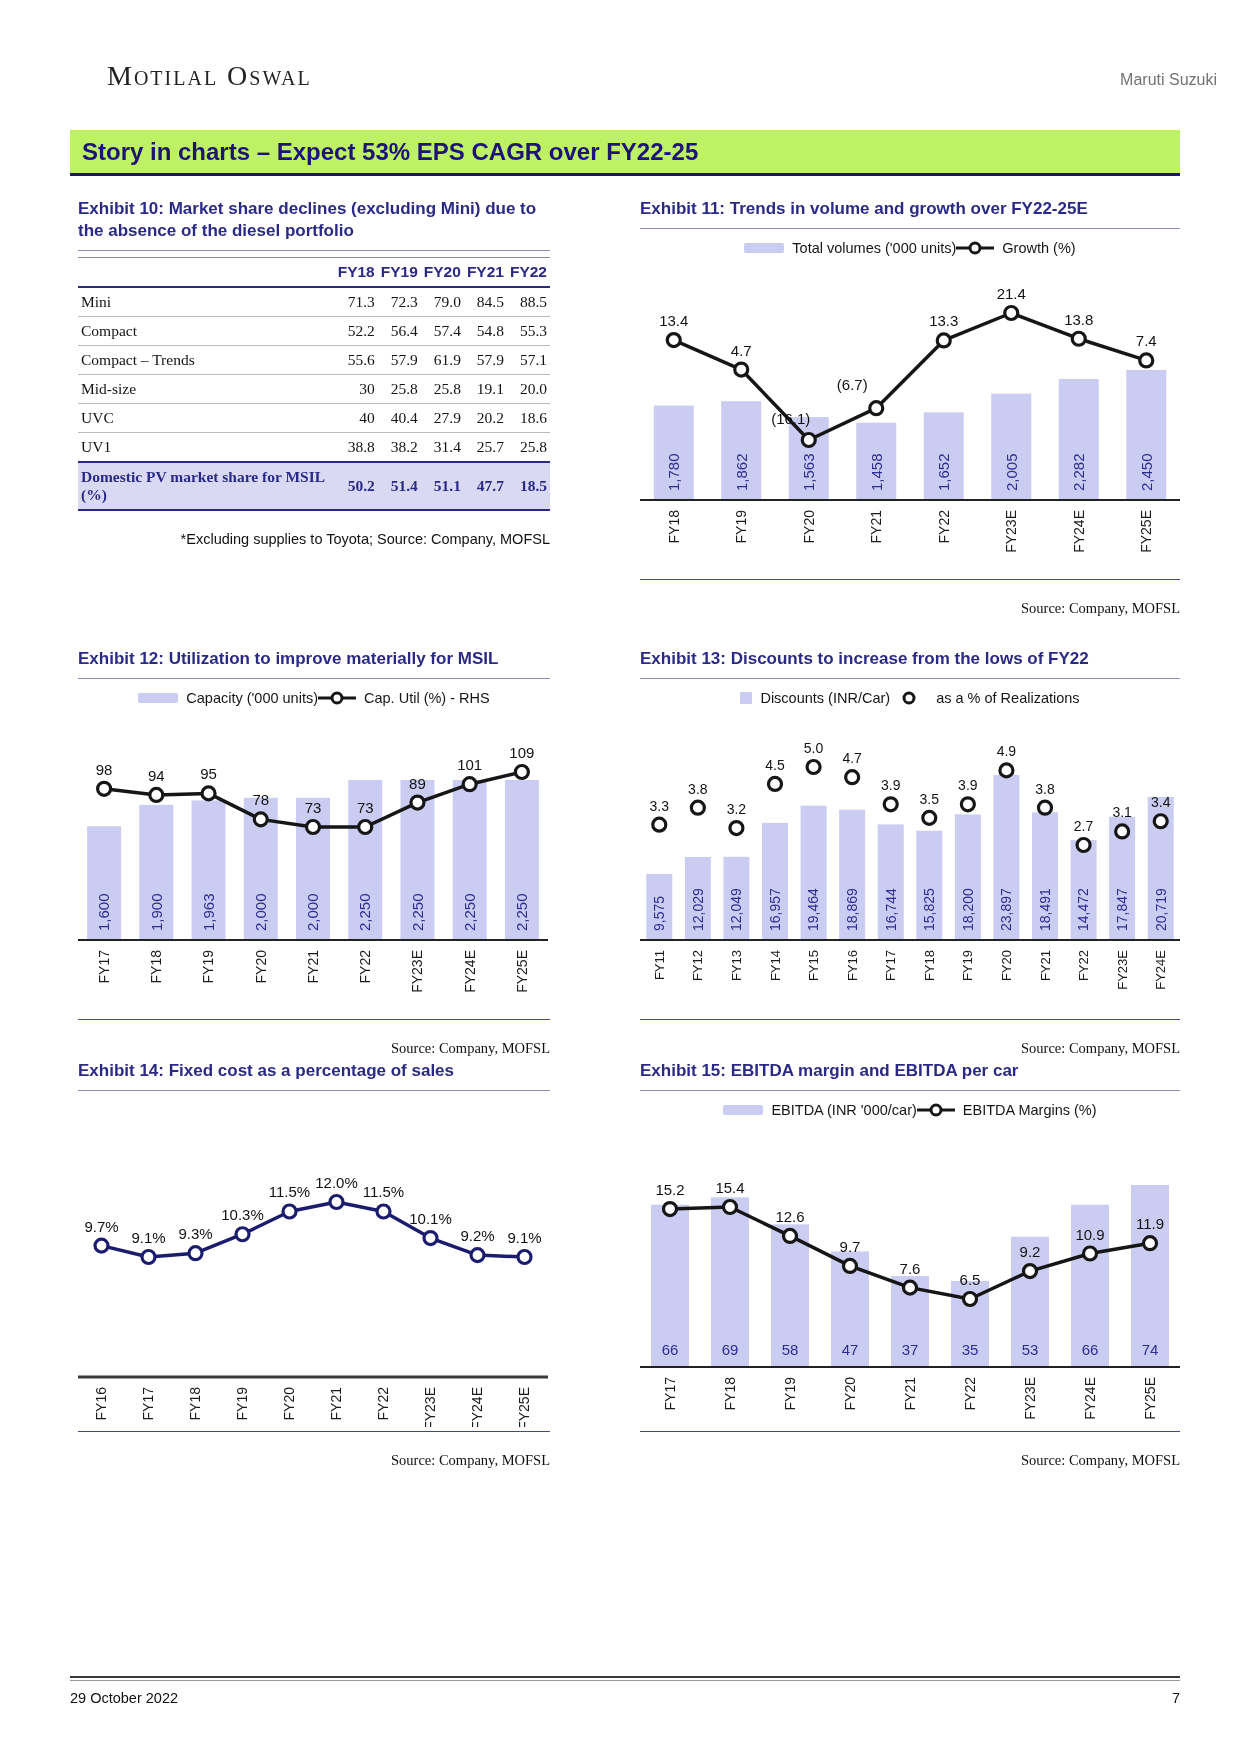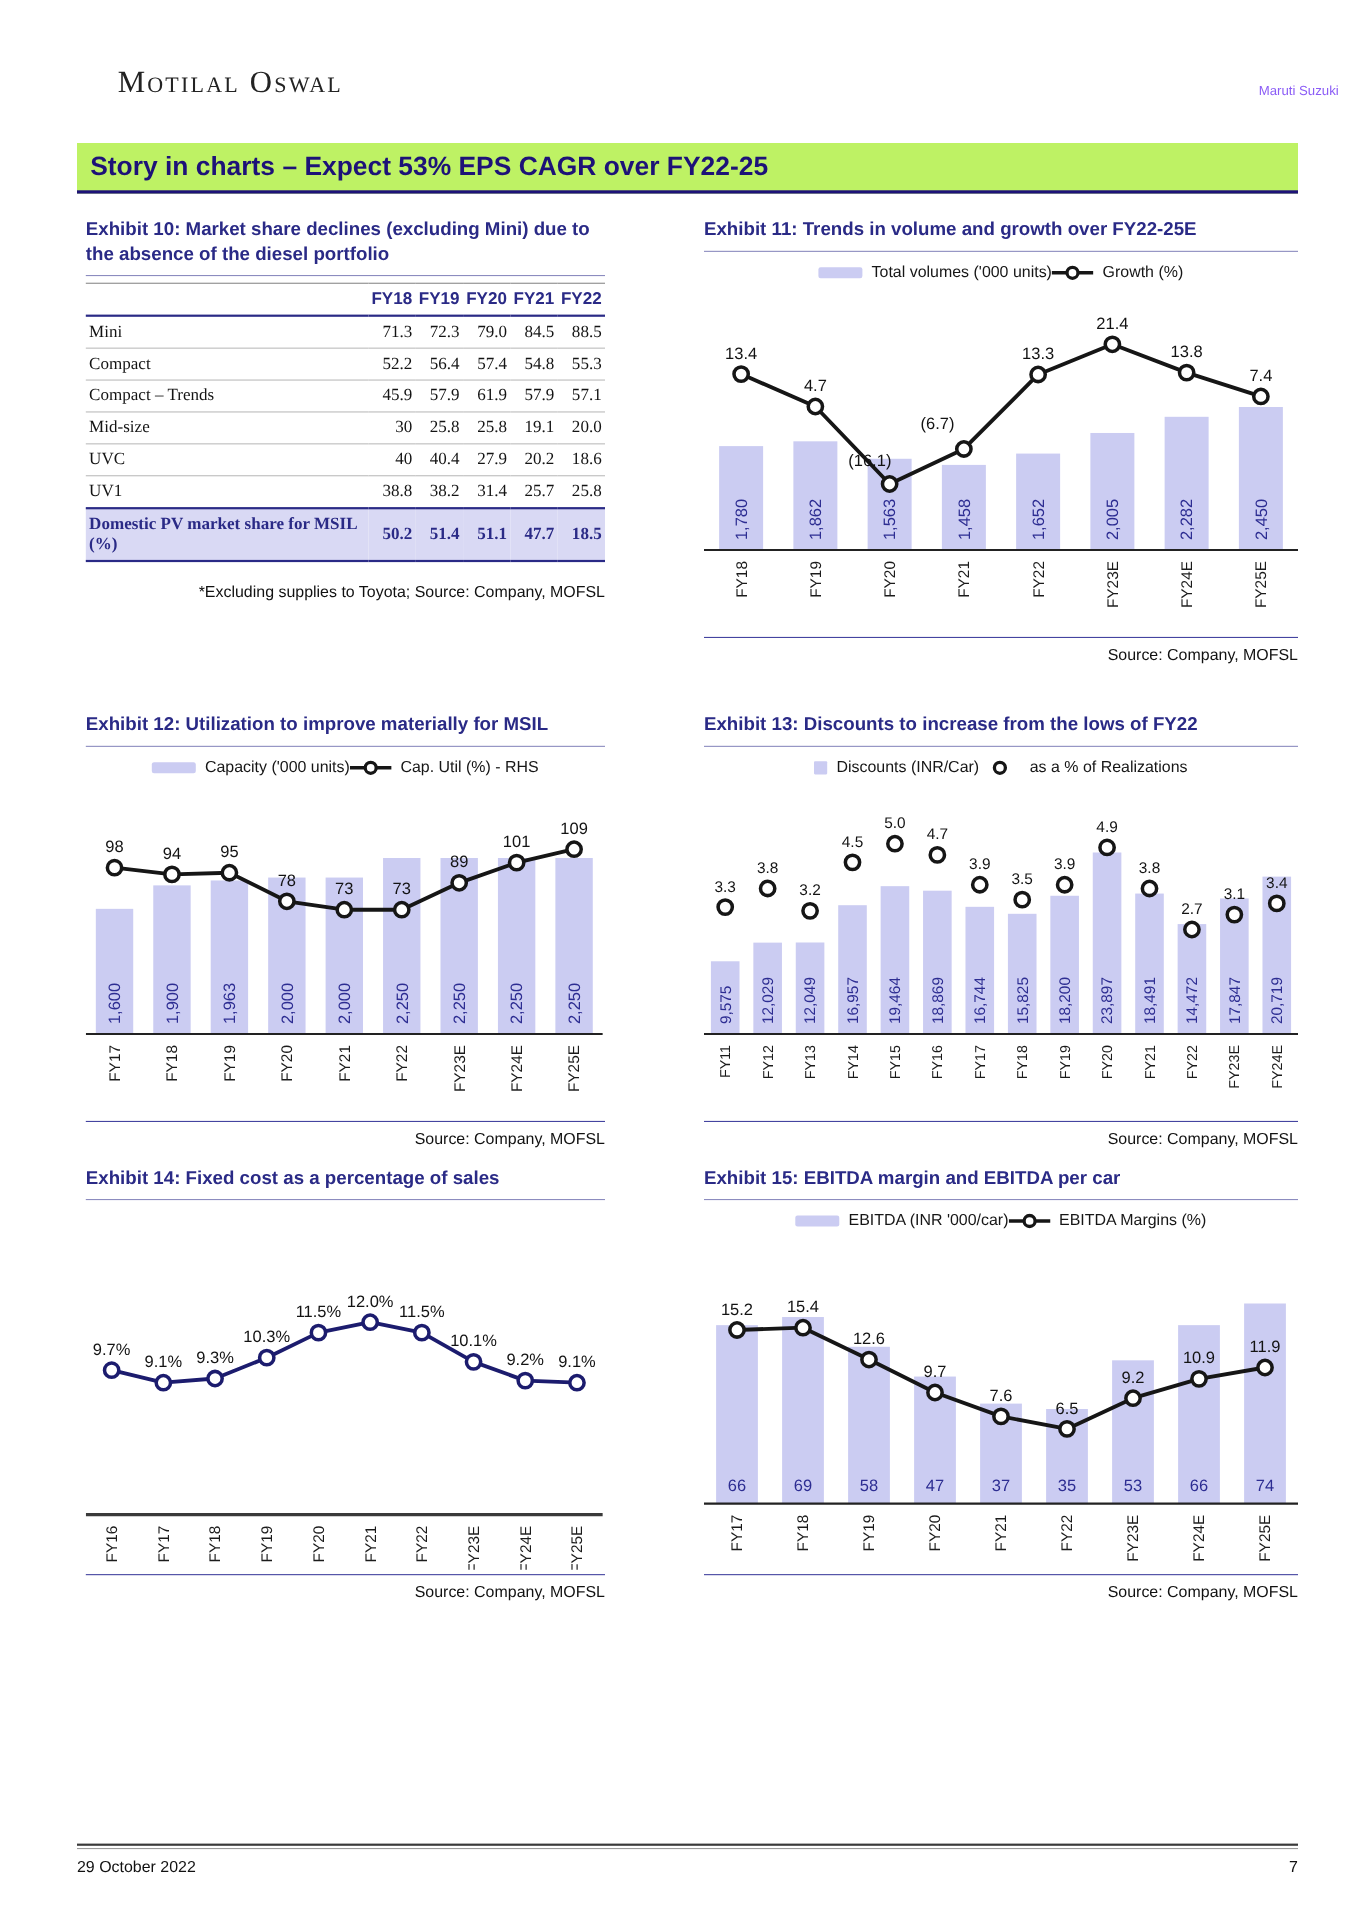--- a/index.html
+++ b/index.html
@@ -5,21 +5,21 @@
 <style>
   html,body{margin:0;padding:0;background:#ffffff;}
   .page{position:relative;width:1241px;height:1755px;background:#fff;
         font-family:"Liberation Sans",sans-serif;color:#1a1a1a;overflow:hidden;}
 
   
   .header{position:absolute;left:70px;width:1110px;top:60px;display:flex;
           justify-content:space-between;align-items:flex-end;margin-left:37px;}
   .logo{font-family:"Liberation Serif",serif;font-variant:small-caps;
         font-size:28px;letter-spacing:2px;color:#232323;font-weight:500;}
-  .brand{font-size:12px;color:#8b5cf6;padding-bottom:3px;}
+  .brand{font-size:16px;color:#737373;padding-bottom:3px;}
 
   
   .banner{position:absolute;left:70px;width:1110px;top:130px;background:#bef264;
           border-bottom:3px solid #1D1278;padding:8px 12px 7px;box-sizing:border-box;}
   .banner span{font-size:24px;font-weight:bold;color:#1D1278;}
 
   
   .ex{position:absolute;}
   #ex10{left:78px;top:198px;width:472px;}
   #ex11{left:640px;top:198px;width:540px;}
@@ -33,22 +33,22 @@
 
   .legend,.legend-spacer{height:26px;margin:4px 0 4px;display:flex;justify-content:center;
             align-items:center;font-size:14.5px;color:#161616;}
   .lg-item{display:flex;align-items:center;gap:8px;}
   .sw{display:inline-block;width:40px;height:10px;background:#CBCCF2;border-radius:2px;}
   .sw.sq{width:12px;height:12px;border-radius:1px;}
 
   .chart{line-height:0;}
   svg text{font-family:"Liberation Sans",sans-serif;}
 
-  .source{margin-top:4px;border-top:1px solid #4444A0;padding-top:8px;
-          text-align:right;font-size:14.5px;color:#111;}
+  .source{margin-top:4px;border-top:1px solid #4444A0;padding-top:20px;
+          text-align:right;font-size:14.5px;color:#111;font-family:Liberation Serif, serif;}
   .footnote{margin-top:20px;text-align:right;font-size:14.5px;color:#111;}
 
   
   .tablewrap table{width:100%;border-collapse:collapse;font-size:15.5px;}
   .tablewrap th{color:#2A2A86;font-weight:bold;text-align:right;padding:5px 3px;
                 border-top:1px solid #8a8a8a;border-bottom:2px solid #2A2A86;}
   .tablewrap th.lbl{text-align:left;}
   .tablewrap td{text-align:right;padding:5px 3px;border-bottom:1px solid #bcbcbc;color:#141414;font-family:Liberation Serif, serif;}
   .tablewrap td.lbl{text-align:left;}
   .tablewrap tr.hl td{background:#D9D9F4;color:#2A2A86;font-weight:bold;
@@ -99,21 +99,21 @@
             <tr>
               <td class="lbl">Compact</td>
               <td>52.2</td>
               <td>56.4</td>
               <td>57.4</td>
               <td>54.8</td>
               <td>55.3</td>
             </tr>
             <tr>
               <td class="lbl">Compact – Trends</td>
-              <td>45.9</td>
+              <td>55.6</td>
               <td>57.9</td>
               <td>61.9</td>
               <td>57.9</td>
               <td>57.1</td>
             </tr>
             <tr>
               <td class="lbl">Mid-size</td>
               <td>30</td>
               <td>25.8</td>
               <td>25.8</td>

